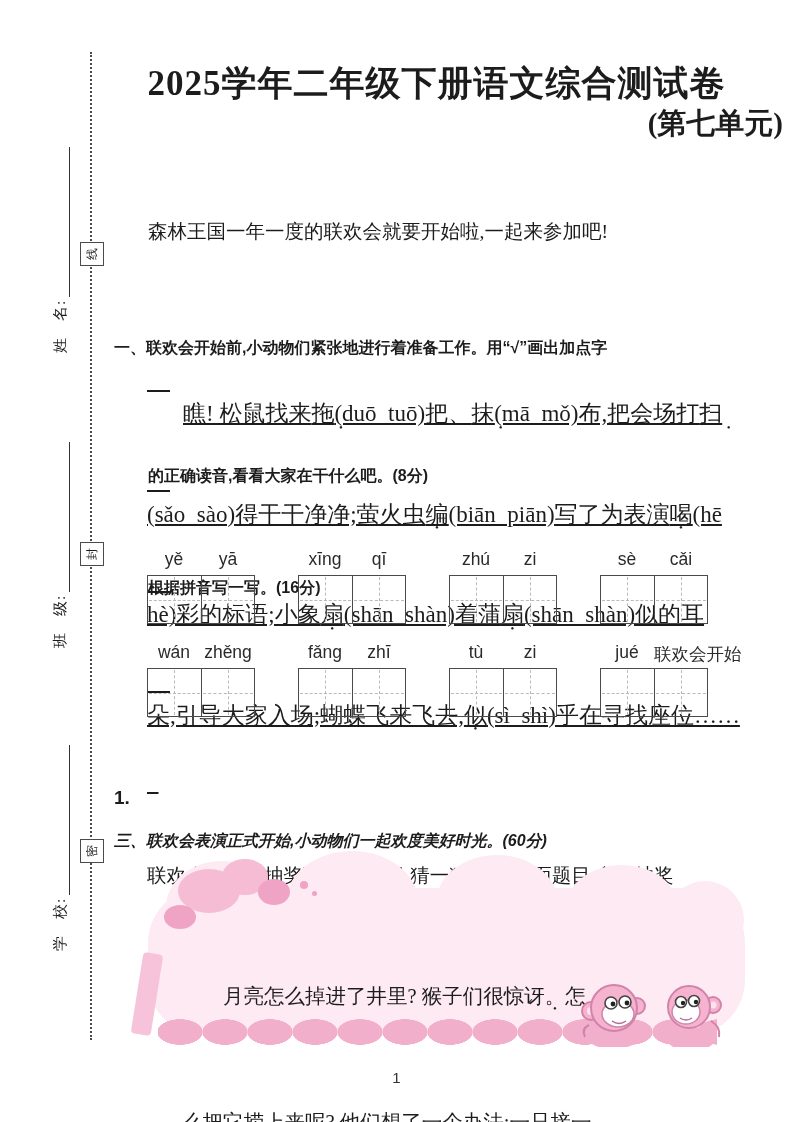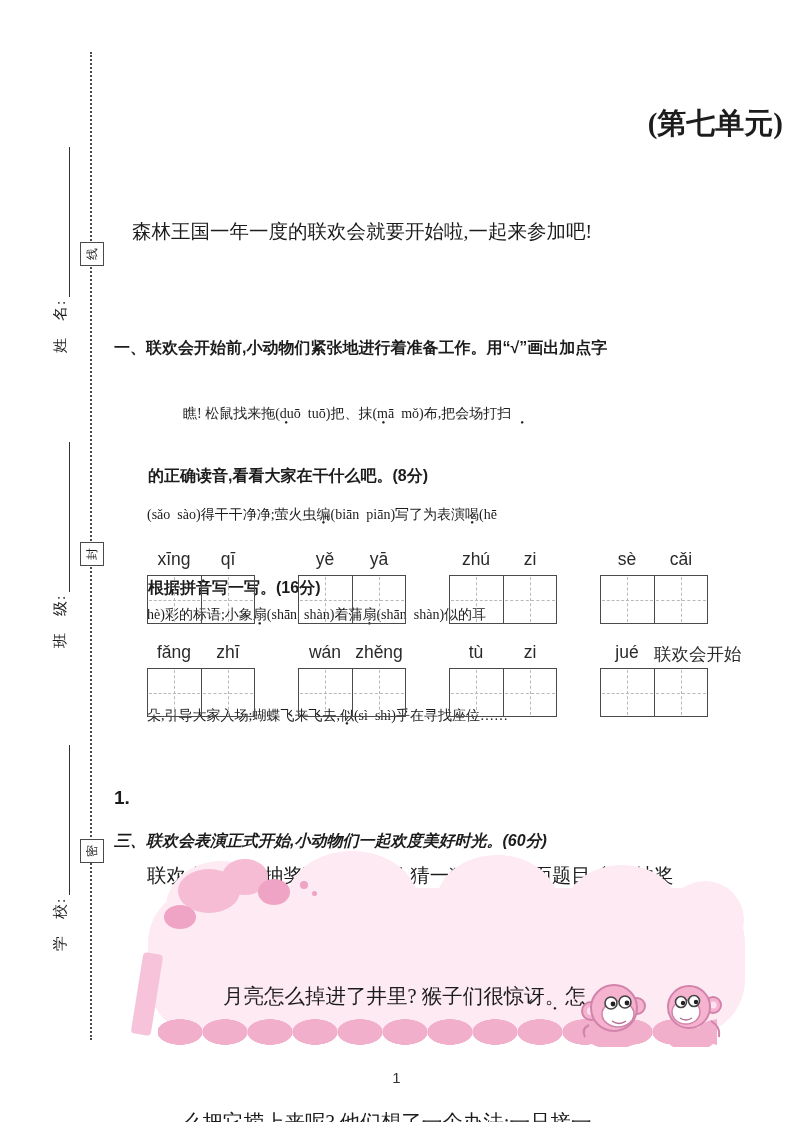--- a/index.html
+++ b/index.html
@@ -23,28 +23,28 @@
            font-family:"Liberation Serif","DejaVu Serif",serif; font-weight:bold;
            font-size:35px; letter-spacing:1px; }
   .subtitle { position:absolute; top:104px; left:90px; right:10px; text-align:right;
               font-family:"Liberation Serif","DejaVu Serif",serif; font-weight:bold; font-size:29px; }
   .info-row { position:absolute; left:313px; top:172px; display:flex; align-items:flex-end; gap:24px;
               font-family:"Liberation Serif","DejaVu Serif",serif; font-size:17px; }
   .score-wrap { display:flex; align-items:flex-end; }
   .score-blank { display:inline-block; width:70px; border-bottom:1.5px solid #222; height:17px; }
 
   
-  .intro { position:absolute; left:132px; top:218px; font-size:19.5px;
+  .intro { position:absolute; left:148px; top:218px; font-size:19.5px;
            font-family:"Liberation Serif","DejaVu Serif",serif; }
   .sec-head { position:absolute; left:114px; width:634px; font-weight:bold; font-size:16px;
               line-height:36px; white-space:pre-wrap; }
   .sec-head .cont { padding-left:34px;margin-top:20px; }
-  .passage { position:absolute; left:147px; top:330px; width:600px; font-size:14px;
+  .passage { position:absolute; left:147px; top:330px; width:600px; font-size:23px;
              line-height:33.5px; font-family:"Liberation Serif","DejaVu Serif",serif;
-             white-space:pre-wrap; }
+             white-space:pre-wrap;text-decoration:underline; }
   .passage .line1 { text-indent:36px; }
   .du { position:relative; }
   .du::after { content:"•"; position:absolute; left:50%; transform:translateX(-50%);
                bottom:-0.62em; font-size:11px; line-height:1; color:#222; }
 
   
   .grid-row { position:absolute; left:147px; display:flex; gap:43px; }
   .pair-block { width:108px; }
   .pair-labels { display:flex; height:26px; font-size:17.5px; color:#2a2a2a;
                  font-family:"Liberation Sans","DejaVu Sans",sans-serif; }
@@ -99,20 +99,21 @@
   </div>
   <div class="mfield" style="top:535px;">
     <span>班　级:</span>
     <span class="blank"></span>
   </div>
   <div class="mfield" style="top:838px;">
     <span>学　校:</span>
     <span class="blank"></span>
   </div>
 
+  <div class="title">2025学年二年级下册语文综合测试卷</div>
   <div class="subtitle">(第七单元)</div>
 
   <div class="intro">森林王国一年一度的联欢会就要开始啦,一起来参加吧!</div>
 
   <div class="sec-head" style="top:258px;">
     <div>一、联欢会开始前,小动物们紧张地进行着准备工作。用“√”画出加点字</div>
     <div class="cont">的正确读音,看看大家在干什么吧。(8分)</div>
   </div>
   <div class="passage">
     <div class="line1"><span>瞧! 松鼠找来</span><span class="du">拖</span><span>(duō  tuō)把、</span><span class="du">抹</span><span>(mā  mǒ)布,把会场打</span><span class="du">扫</span></div>
@@ -121,40 +122,40 @@
     <div><span>朵,引导大家入场;蝴蝶飞来飞去,</span><span class="du">似</span><span>(sì  shì)乎在寻找座位……</span></div>
   </div>
 
   <div class="sec-head" style="top:478px;">
     <div class="cont">根据拼音写一写。(16分)</div>
   </div>
 
   <div class="grid-row" style="top:549px;">
     <div class="pair-block">
       <div class="pair-labels">
+          <span>yě</span>
+          <span>yā</span>
+        </div>
+      <div class="pair-grid">
+          <div class="cell"></div>
+          <div class="cell"></div>
+        </div>
+    </div>
+    <div class="pair-block">
+      <div class="pair-labels">
           <span>xīng</span>
           <span>qī</span>
         </div>
       <div class="pair-grid">
           <div class="cell"></div>
           <div class="cell"></div>
         </div>
     </div>
     <div class="pair-block">
       <div class="pair-labels">
-          <span>yě</span>
-          <span>yā</span>
-        </div>
-      <div class="pair-grid">
-          <div class="cell"></div>
-          <div class="cell"></div>
-        </div>
-    </div>
-    <div class="pair-block">
-      <div class="pair-labels">
           <span>zhú</span>
           <span>zi</span>
         </div>
       <div class="pair-grid">
           <div class="cell"></div>
           <div class="cell"></div>
         </div>
     </div>
     <div class="pair-block">
       <div class="pair-labels">
@@ -164,32 +165,32 @@
       <div class="pair-grid">
           <div class="cell"></div>
           <div class="cell"></div>
         </div>
     </div>
   </div>
 
   <div class="grid-row" style="top:642px;">
     <div class="pair-block">
       <div class="pair-labels">
+          <span>wán</span>
+          <span>zhěng</span>
+        </div>
+      <div class="pair-grid">
+          <div class="cell"></div>
+          <div class="cell"></div>
+        </div>
+    </div>
+    <div class="pair-block">
+      <div class="pair-labels">
           <span>fǎng</span>
           <span>zhī</span>
-        </div>
-      <div class="pair-grid">
-          <div class="cell"></div>
-          <div class="cell"></div>
-        </div>
-    </div>
-    <div class="pair-block">
-      <div class="pair-labels">
-          <span>wán</span>
-          <span>zhěng</span>
         </div>
       <div class="pair-grid">
           <div class="cell"></div>
           <div class="cell"></div>
         </div>
     </div>
     <div class="pair-block">
       <div class="pair-labels">
           <span>tù</span>
           <span>zi</span>

